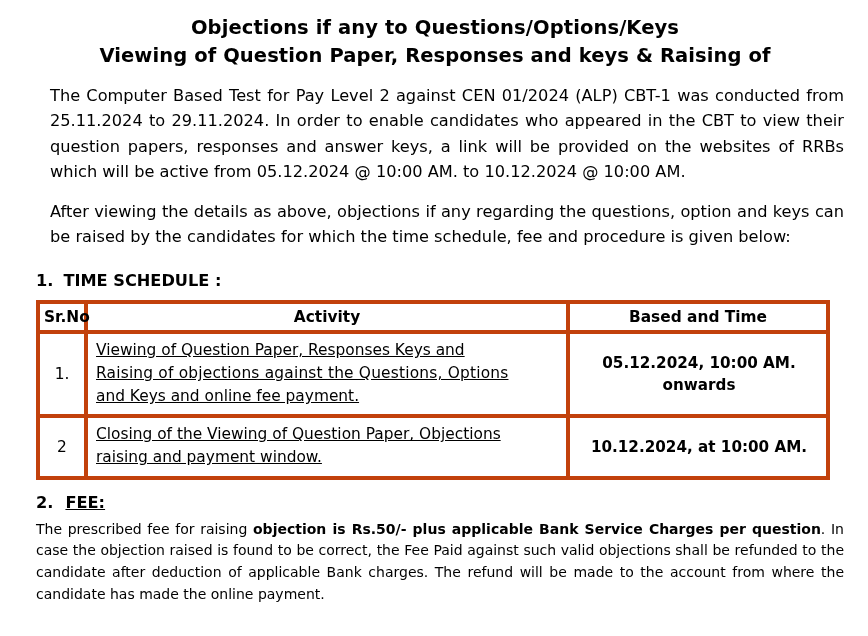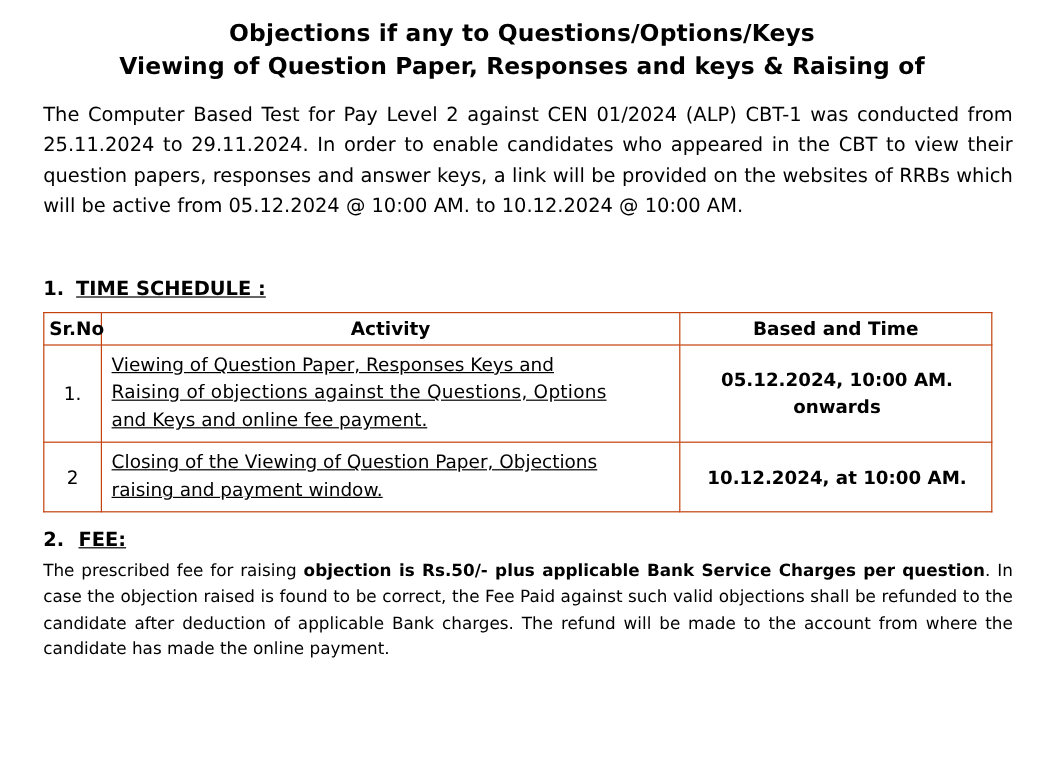--- a/index.html
+++ b/index.html
@@ -27,50 +27,48 @@
     font-size: 19.5px;
     line-height: 1.42;
     margin: 4px 18px 0 2px;
     letter-spacing: 0.1px;
   }
   .para {
     font-size: 16.2px;
     line-height: 1.55;
     text-align: justify;
     text-justify: inter-word;
-    margin: 14px 8px 0 2px;
+    margin: 14px 8px 0 16px;
   }
   .para.tight {
     margin-top: 15px;
   }
   .section-head {
     font-size: 16.2px;
     font-weight: bold;
     margin: 22px 0 0 2px;
     display: flex;
     gap: 10px;
     align-items: baseline;
   }
   .section-head .num {
     font-weight: bold;
   }
   .section-head .label {
-    text-decoration: underline;
     font-weight: bold;
-    margin-top: 25px;
   }
   table.schedule {
     border-collapse: collapse;
     width: 790px;
     margin: 10px 0 0 2px;
     table-layout: fixed;
   }
   table.schedule th,
   table.schedule td {
-    border: 1px solid #c2410c;
+    border: 4px solid #c2410c;
     vertical-align: middle;
   }
   table.schedule th {
     font-size: 15.4px;
     font-weight: bold;
     padding: 4px 4px;
     text-align: center;
   }
   col.c-sr { width: 48px; }
   col.c-act { width: 482px; }
@@ -116,20 +114,21 @@
 
 <div class="page">
 
   <div class="doc-title">
     <div>Objections if any to Questions/Options/Keys</div>
     <div>Viewing of Question Paper, Responses and keys &amp; Raising of</div>
   </div>
 
   <p class="para">The Computer Based Test for Pay Level 2 against CEN 01/2024 (ALP) CBT-1 was conducted from 25.11.2024 to 29.11.2024. In order to enable candidates who appeared in the  CBT to view their question papers, responses and answer keys, a link will be provided on the websites of RRBs which will be active from 05.12.2024 @ 10:00 AM. to 10.12.2024 @ 10:00 AM.</p>
 
+  <p class="para tight">After viewing the details as above, objections if any regarding the questions, option  and keys can be raised by the candidates for which the time schedule, fee and procedure is given below:</p>
 
   <div class="section-head">
     <span class="num">1.</span>
     <span class="label">TIME SCHEDULE :</span>
   </div>
 
   <table class="schedule">
     <colgroup>
       <col class="c-sr">
       <col class="c-act">

